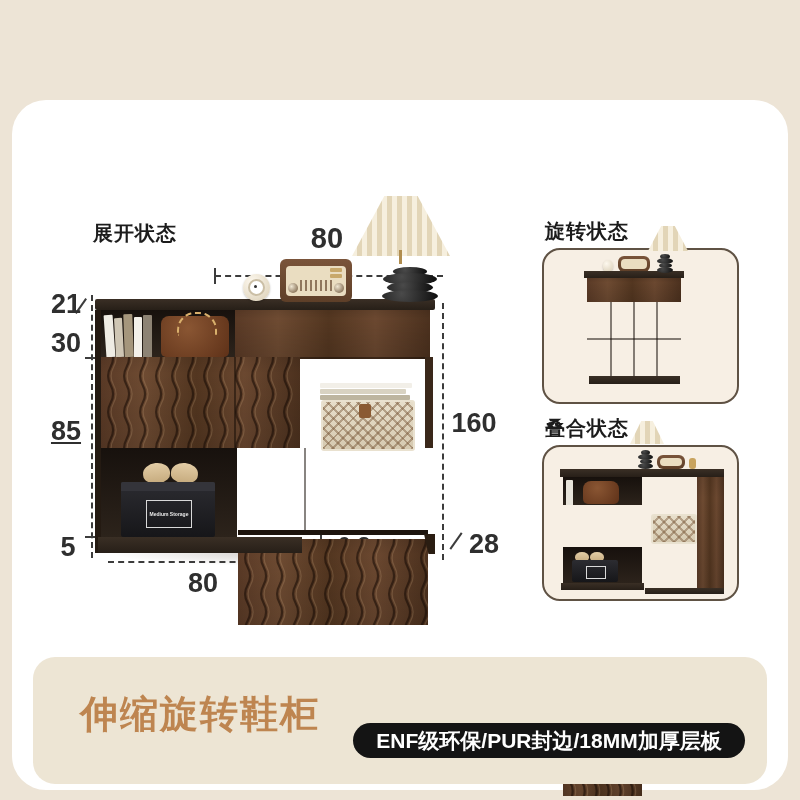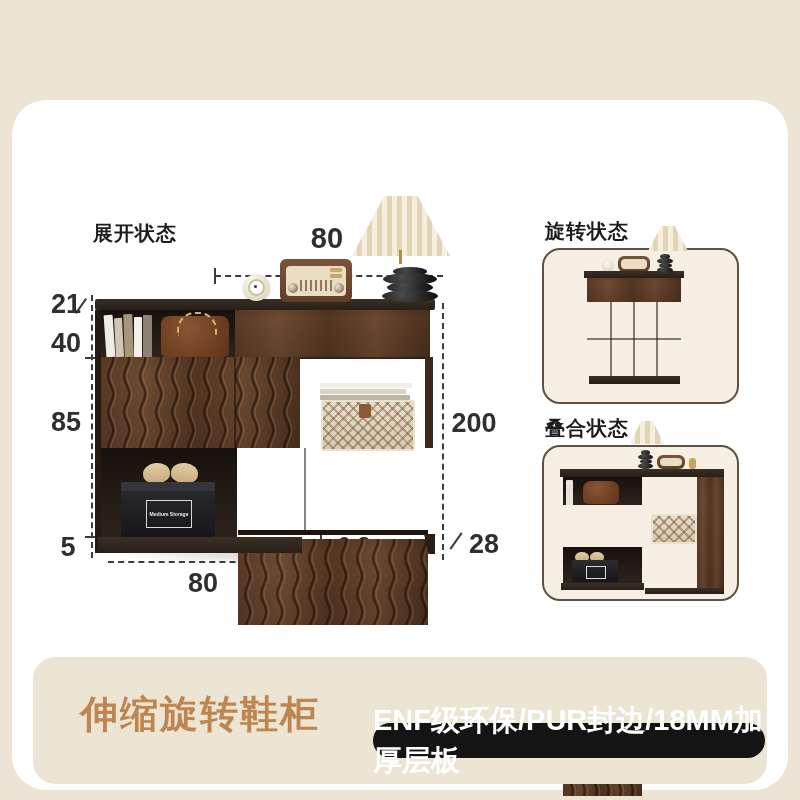--- a/index.html
+++ b/index.html
@@ -82,24 +82,24 @@
   <div class="abs tick-h" style="left:85px;top:536px;"></div>
   <div class="abs diag" style="left:72px;top:305px;width:18px;"></div>
   <div class="abs dash-v" style="left:442px;top:303px;height:257px;"></div>
   <div class="abs diag" style="left:446px;top:540px;width:20px;"></div>
   <div class="abs dash-v" style="left:320px;top:534px;height:26px;"></div>
   <div class="abs dash-h" style="left:108px;top:561px;width:320px;"></div>
   <div class="abs tick-v" style="left:299px;top:554px;"></div>
 
   <div class="abs dim" style="left:305px;top:222px;width:44px;font-size:29px;">80</div>
   <div class="abs dim" style="left:46px;top:289px;width:40px;">21</div>
-  <div class="abs dim" style="left:46px;top:328px;width:40px;">40</div>
-  <div class="abs dim" style="left:46px;top:407px;width:40px;">85</div>
+  <div class="abs dim" style="left:46px;top:328px;width:40px;">30</div>
+  <div class="abs dim" style="left:46px;top:416px;width:40px;text-decoration:underline;">85</div>
   <div class="abs dim" style="left:50px;top:532px;width:36px;">5</div>
-  <div class="abs dim" style="left:448px;top:408px;width:52px;">200</div>
+  <div class="abs dim" style="left:448px;top:408px;width:52px;">160</div>
   <div class="abs dim" style="left:462px;top:529px;width:44px;">28</div>
   <div class="abs dim" style="left:328px;top:532px;width:52px;font-size:24px;">6.8</div>
   <div class="abs dim" style="left:181px;top:568px;width:44px;">80</div>
   <div class="abs dim" style="left:335px;top:568px;width:44px;">50</div>
 
   <div class="abs floor-shadow" style="left:110px;top:540px;width:330px;height:26px;"></div>
 
   <div class="abs darkwood" style="left:95px;top:299px;width:340px;height:11px;border-radius:2px;"></div>
   <div class="abs" style="left:95px;top:310px;width:6px;height:243px;background:#241a12;"></div>
 
@@ -324,16 +324,16 @@
     </div>
   </div>
   <div class="abs darkwood" style="left:561px;top:583px;width:83px;height:7px;"></div>
   <div class="abs wood" style="left:697px;top:477px;width:27px;height:116px;"></div>
   <div class="abs rattan" style="left:651px;top:514px;width:42px;height:26px;"></div>
 
   <div class="abs darkwood" style="left:645px;top:588px;width:79px;height:6px;"></div>
 
   <div class="abs footer-card" style="left:33px;top:657px;width:734px;height:127px;">
     <div class="abs product-title" style="left:42px;top:32px;width:250px;">伸缩旋转鞋柜</div>
-    <div class="abs pill" style="left:340px;top:66px;width:392px;height:35px;font-size:29px;">ENF级环保/PUR封边/18MM加厚层板</div>
+    <div class="abs pill" style="left:320px;top:66px;width:392px;height:35px;font-size:21px;">ENF级环保/PUR封边/18MM加厚层板</div>
   </div>
 
 </div>
 
 </body></html>

